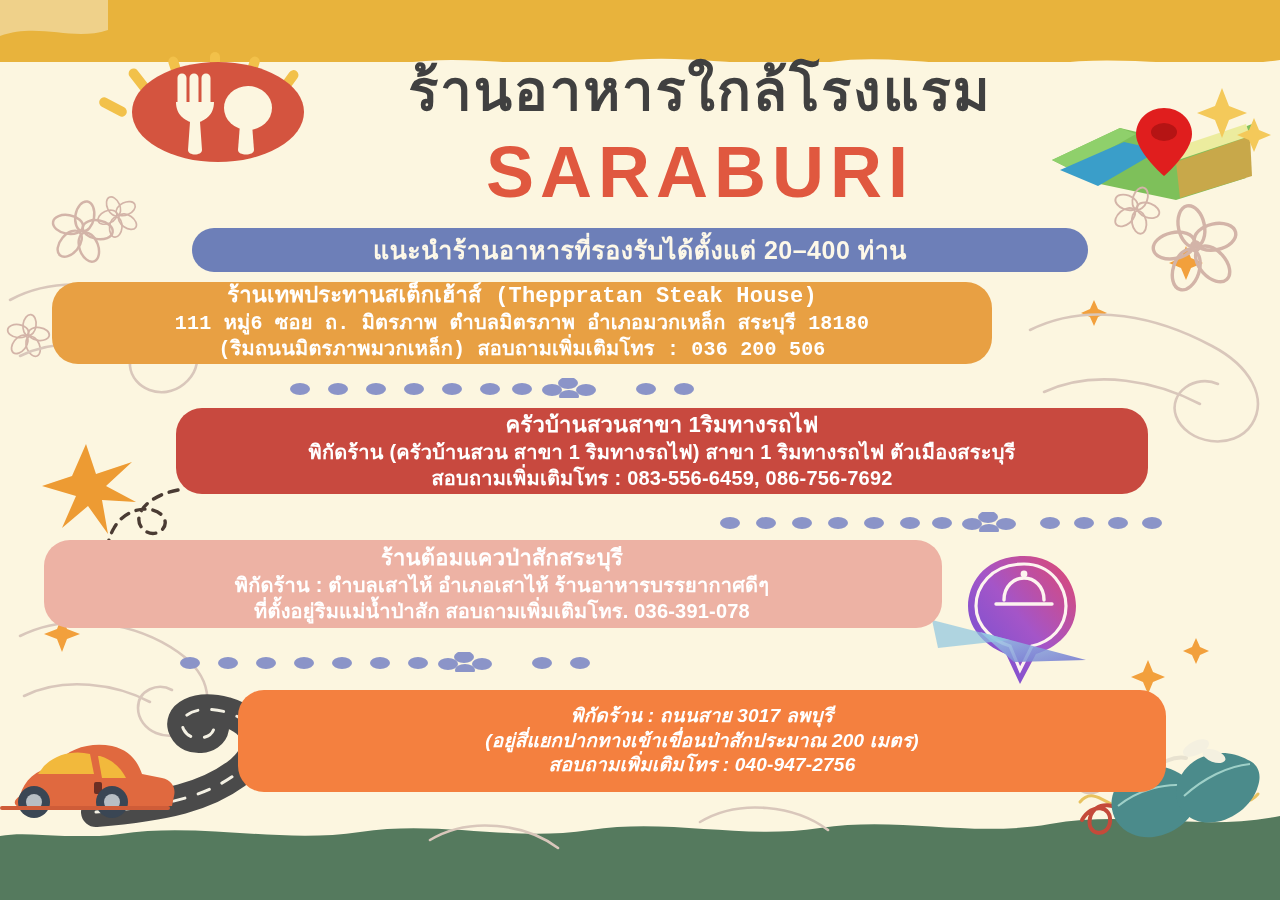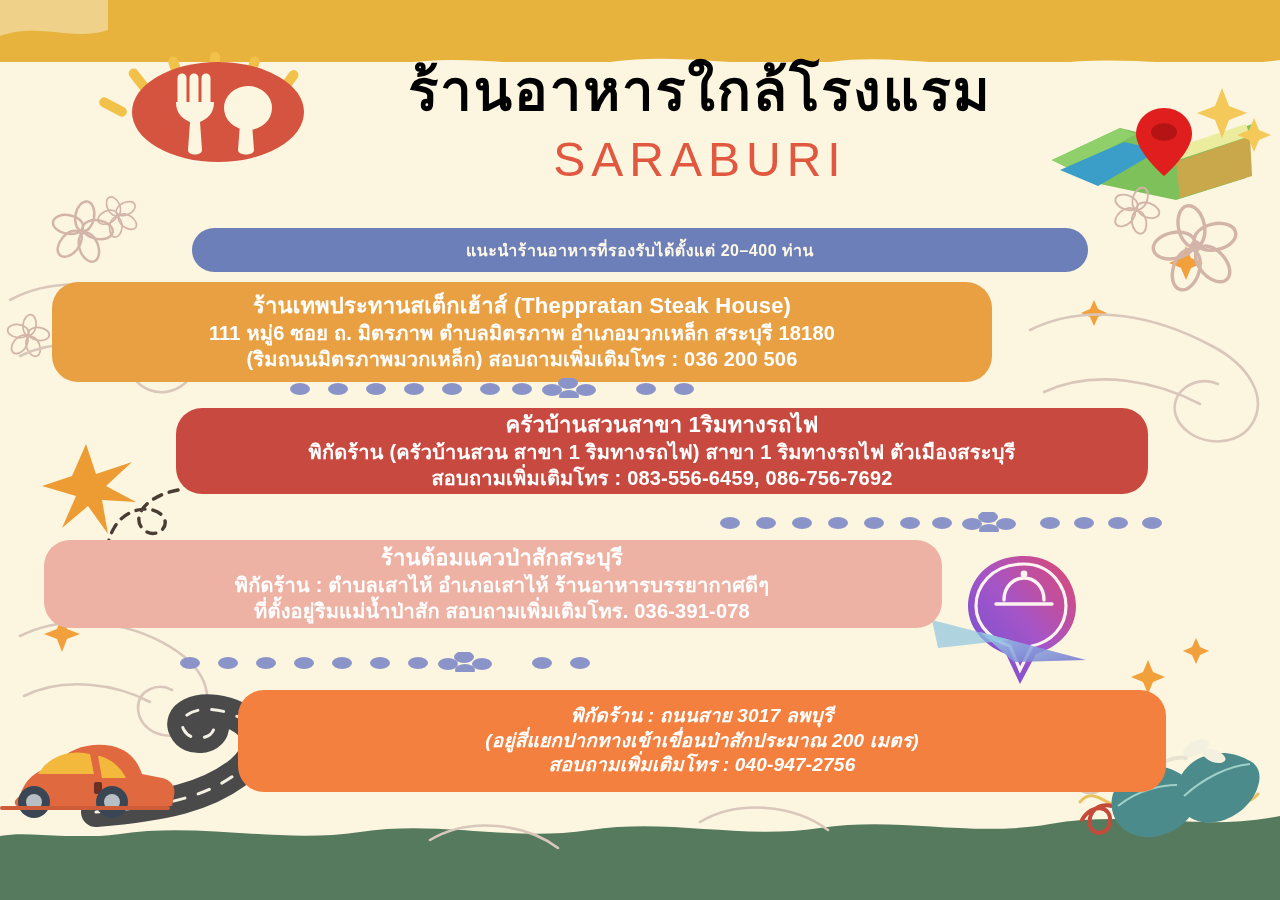--- a/index.html
+++ b/index.html
@@ -54,50 +54,50 @@
     position: absolute; left: 130px; top: 58px;
     width: 176px; height: 108px;
     z-index: 7;
   }
 
   .title-thai {
     position: absolute; left: 290px; top: 62px;
     width: 820px;
     font-size: 56px;
     font-weight: 700;
-    color: #000000;
+    color: #404040;
     letter-spacing: 2px;
     line-height: 1.05;
     text-align: center;
     z-index: 7;
     white-space: nowrap;
   }
   .title-en {
     position: absolute; left: 300px; top: 136px;
     width: 800px;
-    font-size: 48px;
-    font-weight: 400;
+    font-size: 72px;
+    font-weight: 700;
     color: #e0583f;
     letter-spacing: 6px;
     line-height: 1;
     text-align: center;
     z-index: 7;
   }
 
   .subtitle-pill {
     position: absolute; left: 192px; top: 228px;
     width: 896px; height: 44px;
     background: #6d7fb8;
     border-radius: 22px;
     display: flex; align-items: center; justify-content: center;
     z-index: 7;
   }
   .subtitle-pill span {
     color: #fdf8e8;
-    font-size: 16px;
+    font-size: 25px;
     font-weight: 700;
     letter-spacing: .5px;
     white-space: nowrap;
   }
 
   
   .card {
     position: absolute;
     border-radius: 26px;
     display: flex;
@@ -111,21 +111,21 @@
   }
   .card .line {
     white-space: nowrap;
     line-height: 1.30;
     font-weight: 700;
     letter-spacing: .2px;
   }
   .card .line.head { font-size: 22px; }
   .card .line.body { font-size: 20px; }
 
-  #card-1 { left: 52px;  top: 282px; width: 940px; height: 100px;  background: #e8a043; }
+  #card-1 { left: 52px;  top: 282px; width: 940px; height: 82px;  background: #e8a043; font-family: Liberation Mono, monospace; }
   #card-2 { left: 176px; top: 408px; width: 972px; height: 86px;  background: #c8493f; }
   #card-3 { left: 44px;  top: 540px; width: 898px; height: 88px;  background: #edb2a4; padding-left: 36px; }
   #card-4 { left: 238px; top: 690px; width: 928px; height: 102px; background: #f4803f; }
   #card-4 .line.body { font-size: 19px; font-style: italic; }
 
   
   .sep { position: absolute; z-index: 6; height: 20px; }
   #sep-1 { left: 286px; top: 378px; width: 420px; }
   #sep-2 { left: 716px; top: 512px; width: 450px; }
   #sep-3 { left: 176px; top: 652px; width: 430px; }

